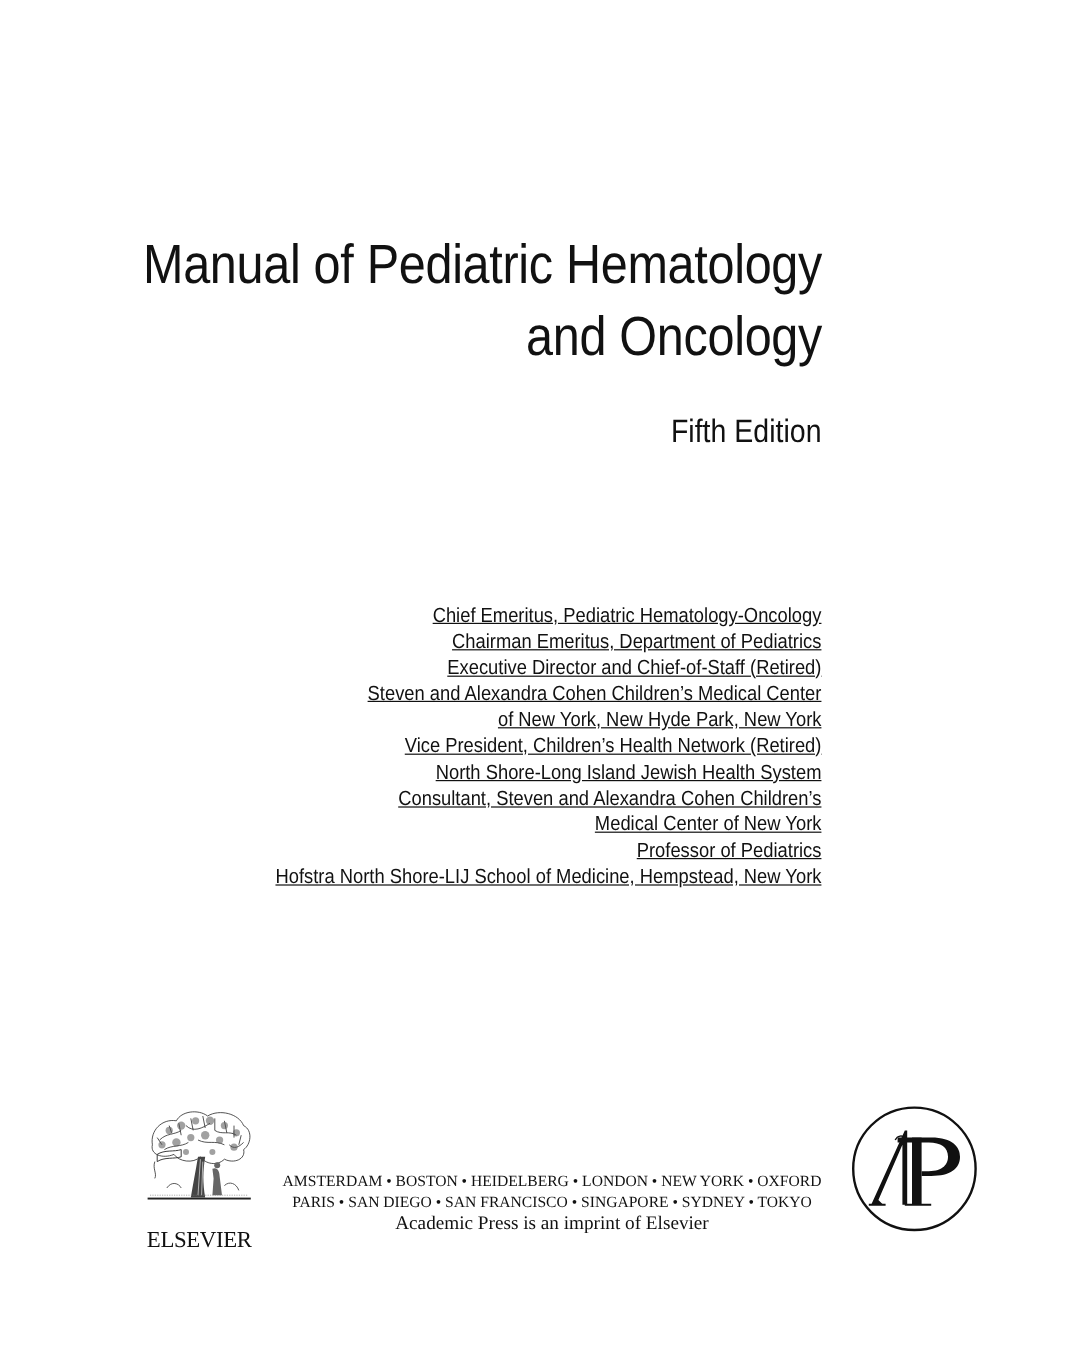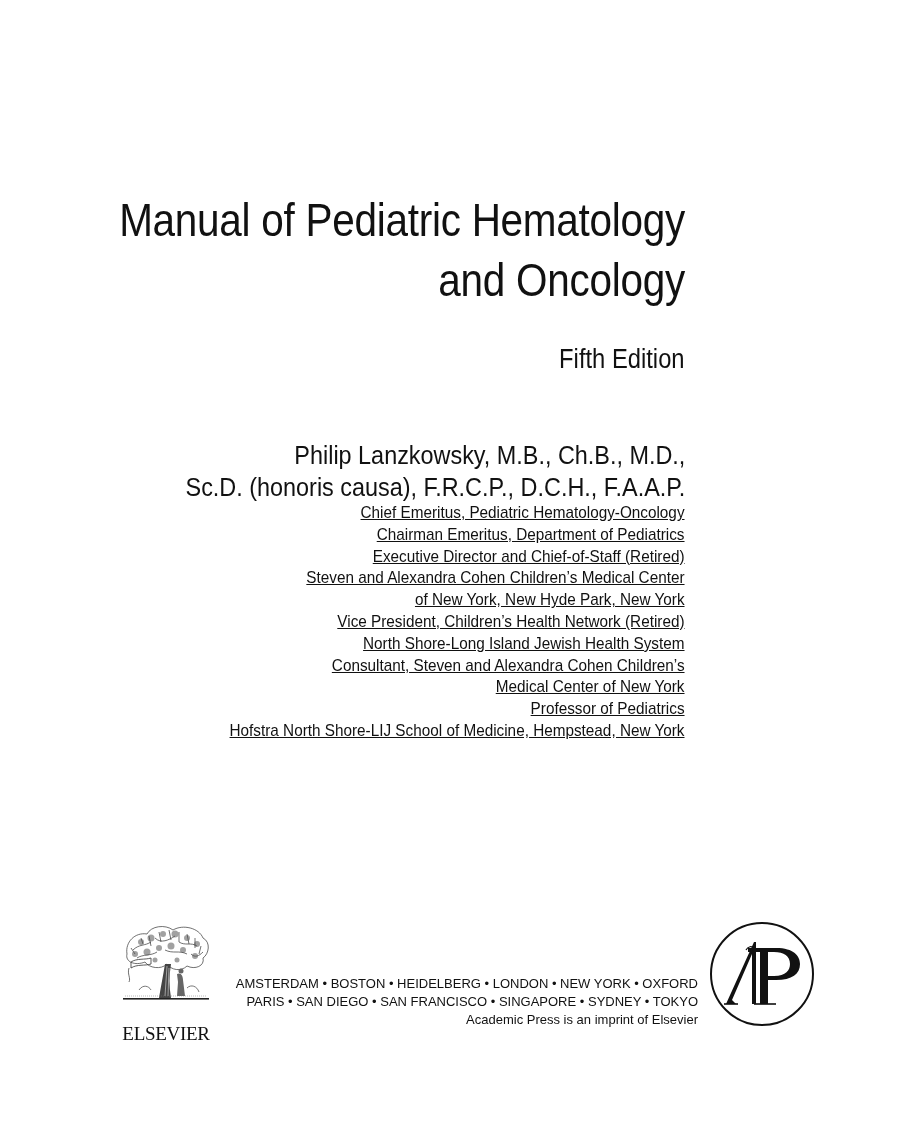--- a/index.html
+++ b/index.html
@@ -91,30 +91,30 @@
     font-family: "Liberation Serif", "DejaVu Serif", serif;
     font-size: 19px;
     line-height: 20px;
     letter-spacing: -0.3px;
   }
   .cities {
     position: absolute;
     left: 222px;
     top: 975px;
     width: 476px;
-    text-align: right;
-    font-family: Liberation Sans, sans-serif;
+    text-align: center;
+    font-family: Liberation Serif, serif;
   }
   .city-line {
     font-size: 13px;
     line-height: 18px;
     white-space: nowrap;
   }
   .imprint-line {
-    font-size: 13px;
+    font-size: 16px;
     line-height: 18px;
     white-space: nowrap;
   }
   .ap-logo {
     position: absolute;
     left: 708px;
     top: 920px;
     width: 108px;
     height: 108px;
   }
@@ -124,24 +124,20 @@
 
 <div class="page">
 
   <div class="title-block">
     <div class="title-line">Manual of Pediatric Hematology</div>
     <div class="title-line">and Oncology</div>
   </div>
 
   <div class="edition">Fifth Edition</div>
 
-  <div class="author-block">
-    <div class="author-line">Philip Lanzkowsky, M.B., Ch.B., M.D.,</div>
-    <div class="author-line">Sc.D. (honoris causa), F.R.C.P., D.C.H., F.A.A.P.</div>
-  </div>
 
   <div class="affil-block">
     <div class="affil-line">Chief Emeritus, Pediatric Hematology-Oncology</div>
     <div class="affil-line">Chairman Emeritus, Department of Pediatrics</div>
     <div class="affil-line">Executive Director and Chief-of-Staff (Retired)</div>
     <div class="affil-line">Steven and Alexandra Cohen Children’s Medical Center</div>
     <div class="affil-line">of New York, New Hyde Park, New York</div>
     <div class="affil-line">Vice President, Children’s Health Network (Retired)</div>
     <div class="affil-line">North Shore-Long Island Jewish Health System</div>
     <div class="affil-line">Consultant, Steven and Alexandra Cohen Children’s</div>

